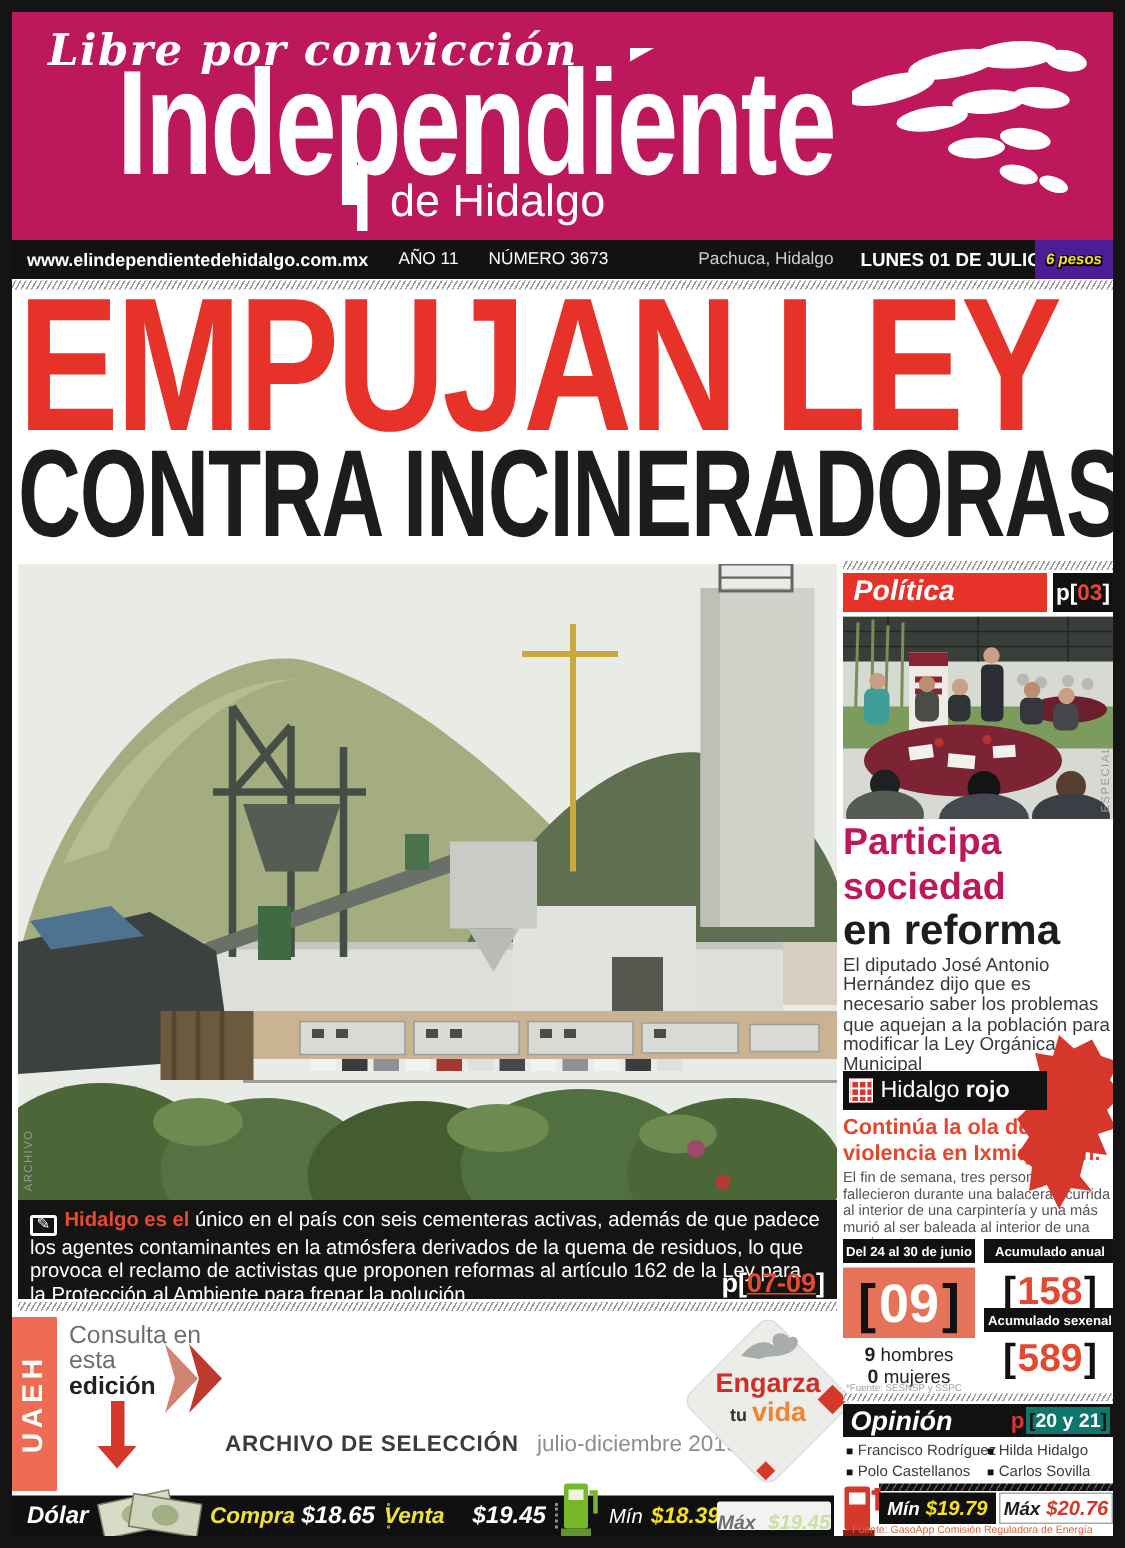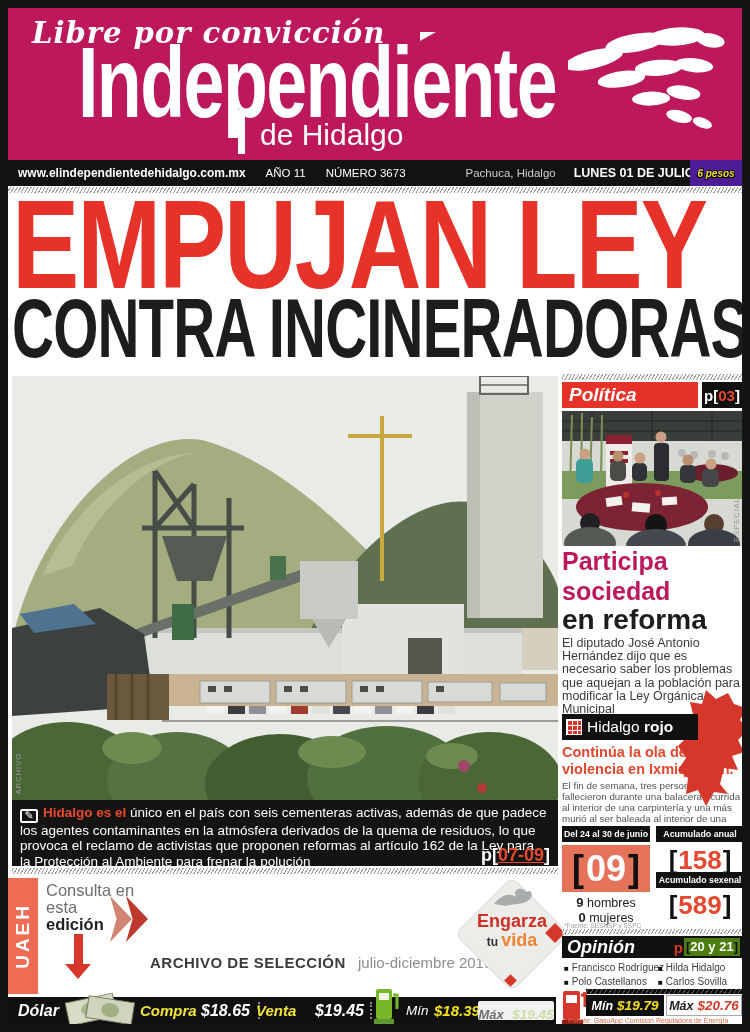--- a/index.html
+++ b/index.html
@@ -123,21 +123,21 @@
   .box09 .br{color:#111;}.box09 .nm{color:#fff;margin:0 2px;}
   .bigbracket{width:88px;text-align:center;font-weight:bold;font-size:26px;line-height:26px;}
   .bigbracket .br{color:#111;}.bigbracket .nm{color:#e5482f;margin:0 1px;}
   .hw{left:554px;top:888px;width:88px;text-align:center;color:#222;font-size:12.5px;line-height:13.5px;}
   .hw b{font-size:13px;}
   .statsource{left:556px;top:914px;color:#a0a0a0;font-size:6.5px;}
   .r-hatch2{left:554px;top:921px;width:180px;height:5px;}
   .opinion-bar{left:554px;top:928px;width:180px;height:22px;background:#111;display:flex;align-items:center;}
   .opinion-bar .sec{color:#fff;font-weight:bold;font-style:italic;font-size:18px;margin-left:5px;flex:1;}
   .opinion-bar .pg-p{color:#d6372b;font-weight:bold;font-size:15px;}
-  .opinion-pgbox{background:#4d7c0f;height:18px;line-height:18px;padding:0 2px;font-weight:bold;
+  .opinion-pgbox{background:#0f766e;height:18px;line-height:18px;padding:0 2px;font-weight:bold;
                  font-size:13px;margin:0 2px 0 1px;}
   .opinion-pgbox .bk{color:#111;}.opinion-pgbox .pn{color:#fff;}
   .colm{color:#3c3c3c;font-size:10px;line-height:12px;white-space:nowrap;}
   .colm .bullet{color:#111;font-size:8px;margin-right:3px;}
   .gas-hatch{left:578px;top:981px;width:156px;height:5px;}
   .gasbar-r{left:578px;top:987px;width:78px;height:21px;background:#101010;display:flex;align-items:center;
             justify-content:center;}
   .gasbar-r .l{color:#fff;font-style:italic;font-weight:bold;font-size:12.5px;margin-right:4px;}
   .gasbar-r .v{color:#f5e11e;font-style:italic;font-weight:bold;font-size:13.5px;}
   .gasmax-r{left:658px;top:987px;width:76px;height:21px;background:#fff;border:1px solid #aaa;display:flex;

